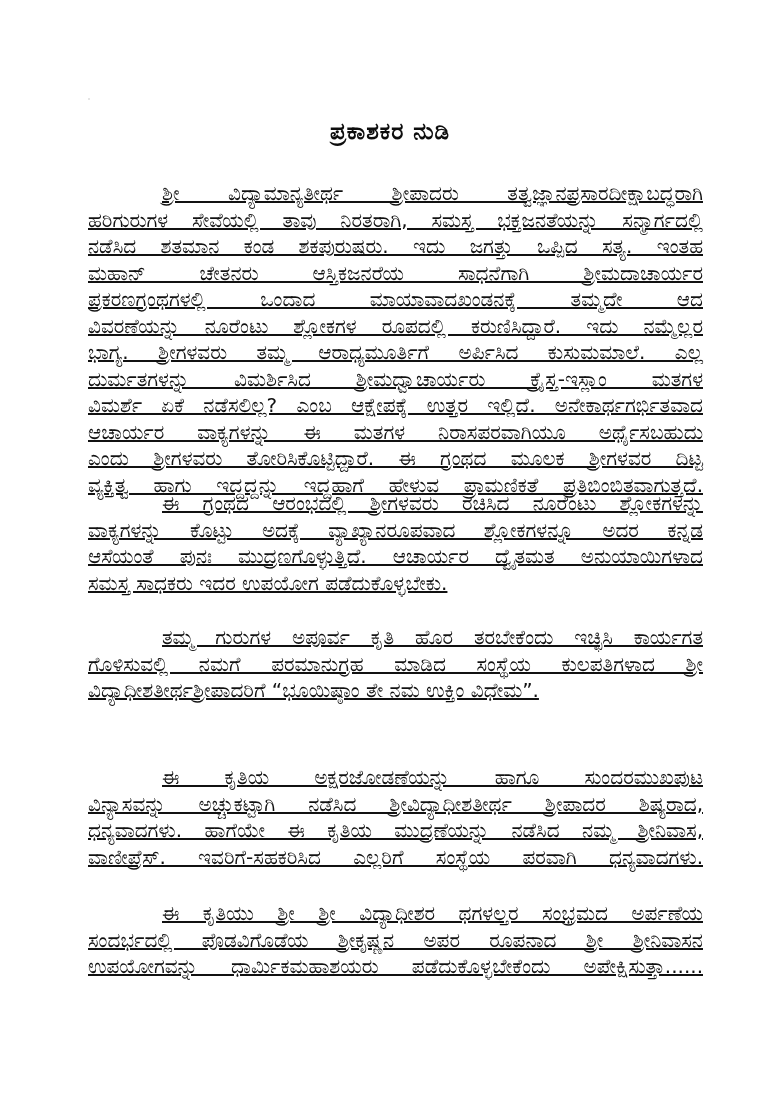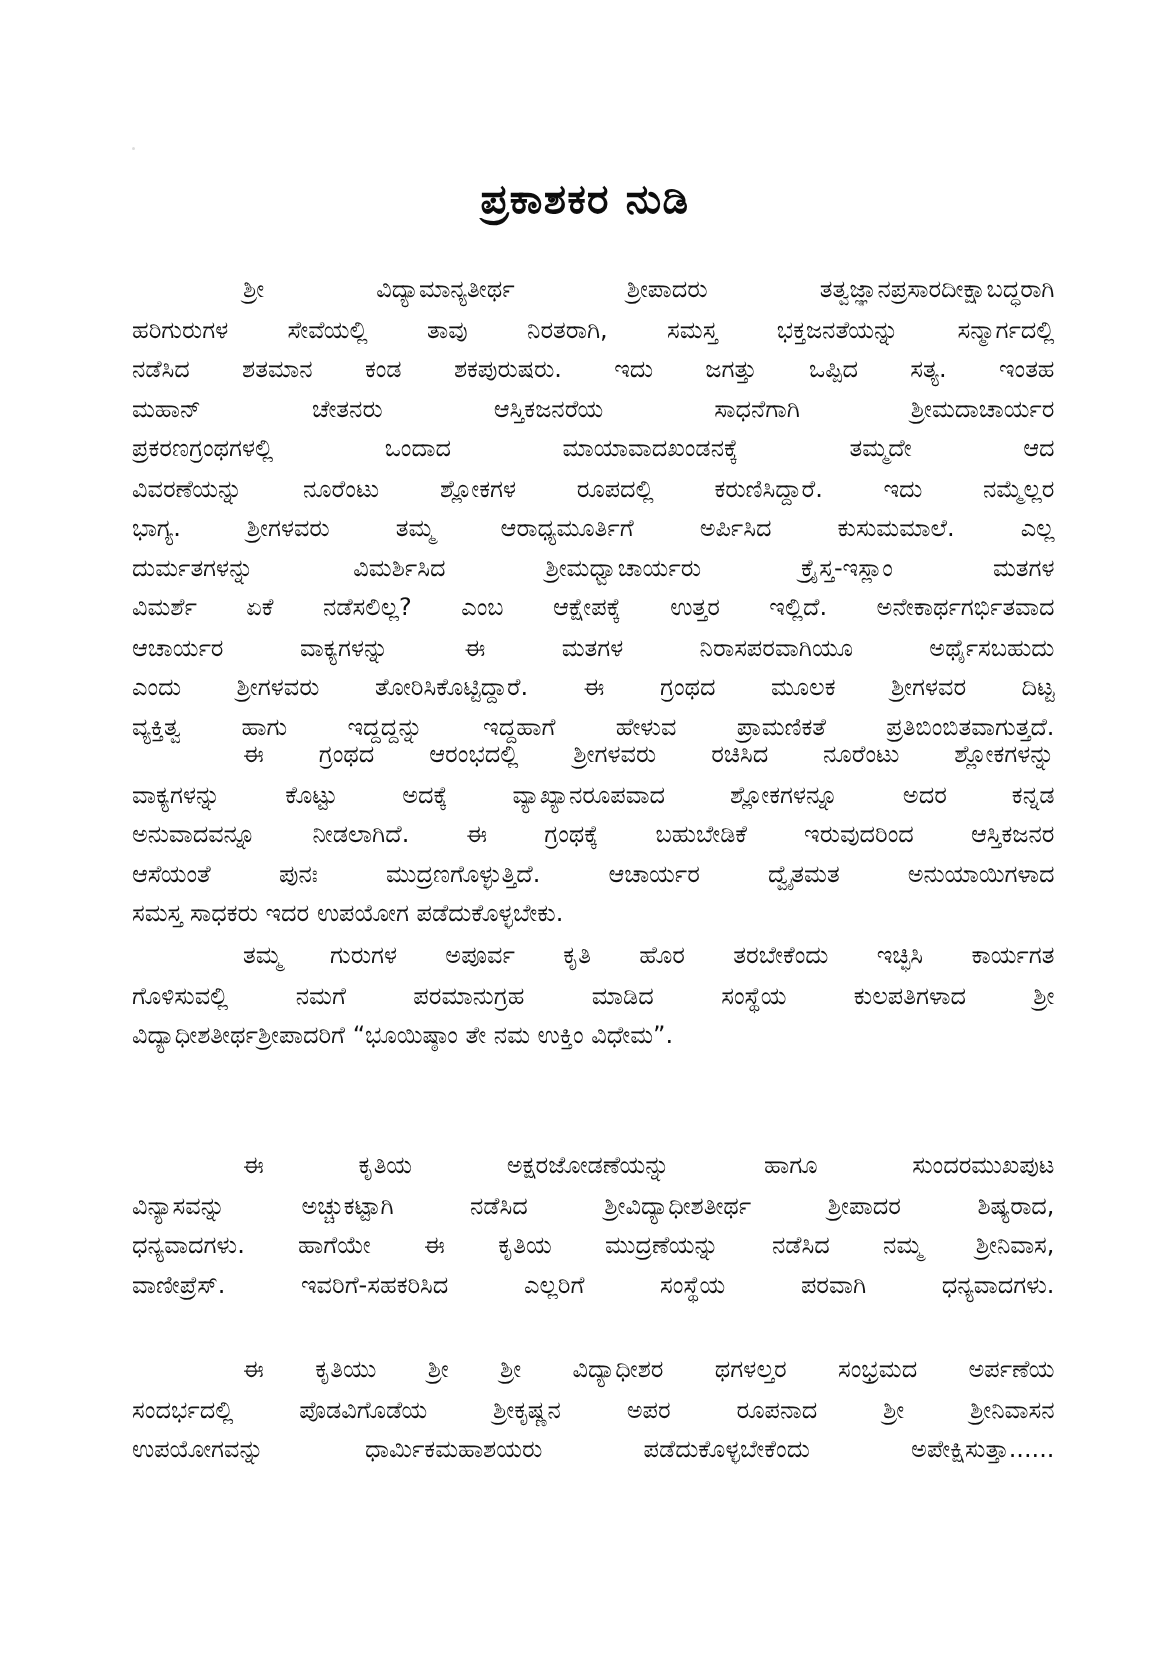--- a/index.html
+++ b/index.html
@@ -20,39 +20,40 @@
     left: 0; top: 0;
     width: 780px; height: 1108px;
     background: #ffffff;
   }
   .title {
     position: absolute;
     left: 0;
     width: 780px;
     top: 118px;
     text-align: center;
-    font-size: 27px;
+    font-size: 23px;
     font-weight: bold;
     letter-spacing: 1px;
     color: #0d0d0d;
   }
   .para {
     position: absolute;
     left: 88px;
     width: 615px;
   }
   .line {
     display: block;
     height: 26.5px;
     line-height: 26.5px;
-    font-size: 16px;
+    font-size: 20px;
     white-space: nowrap;
     text-align: justify;
     text-align-last: justify;
     overflow: visible;
+    text-decoration: underline;
   }
   .line.indent {
     padding-left: 74px;
   }
   .line.last {
     text-align-last: left;
   }
   .dot {
     position: absolute;
     left: 88px;
@@ -82,21 +83,20 @@
     <span class="line">ದುರ್ಮತಗಳನ್ನು ವಿಮರ್ಶಿಸಿದ ಶ್ರೀಮಧ್ವಾಚಾರ್ಯರು ಕ್ರೈಸ್ತ-ಇಸ್ಲಾಂ ಮತಗಳ</span>
     <span class="line">ವಿಮರ್ಶೆ ಏಕೆ ನಡೆಸಲಿಲ್ಲ? ಎಂಬ ಆಕ್ಷೇಪಕ್ಕೆ ಉತ್ತರ ಇಲ್ಲಿದೆ. ಅನೇಕಾರ್ಥಗರ್ಭಿತವಾದ</span>
     <span class="line">ಆಚಾರ್ಯರ ವಾಕ್ಯಗಳನ್ನು ಈ ಮತಗಳ ನಿರಾಸಪರವಾಗಿಯೂ ಅರ್ಥೈಸಬಹುದು</span>
     <span class="line">ಎಂದು ಶ್ರೀಗಳವರು ತೋರಿಸಿಕೊಟ್ಟಿದ್ದಾರೆ. ಈ ಗ್ರಂಥದ ಮೂಲಕ ಶ್ರೀಗಳವರ ದಿಟ್ಟ</span>
     <span class="line">ವ್ಯಕ್ತಿತ್ವ ಹಾಗು ಇದ್ದದ್ದನ್ನು ಇದ್ದಹಾಗೆ ಹೇಳುವ ಪ್ರಾಮಣಿಕತೆ ಪ್ರತಿಬಿಂಬಿತವಾಗುತ್ತದೆ.</span>
   </div>
 
   <div class="para" style="top:490px;">
     <span class="line indent">ಈ ಗ್ರಂಥದ ಆರಂಭದಲ್ಲಿ ಶ್ರೀಗಳವರು ರಚಿಸಿದ ನೂರೆಂಟು ಶ್ಲೋಕಗಳನ್ನು</span>
     <span class="line">ವಾಕ್ಯಗಳನ್ನು ಕೊಟ್ಟು ಅದಕ್ಕೆ ವ್ಯಾಖ್ಯಾನರೂಪವಾದ ಶ್ಲೋಕಗಳನ್ನೂ ಅದರ ಕನ್ನಡ</span>
-    <span class="line">ಅನುವಾದವನ್ನೂ ನೀಡಲಾಗಿದೆ. ಈ ಗ್ರಂಥಕ್ಕೆ ಬಹುಬೇಡಿಕೆ ಇರುವುದರಿಂದ ಆಸ್ತಿಕಜನರ</span>
     <span class="line">ಆಸೆಯಂತೆ ಪುನಃ ಮುದ್ರಣಗೊಳ್ಳುತ್ತಿದೆ. ಆಚಾರ್ಯರ ದ್ವೈತಮತ ಅನುಯಾಯಿಗಳಾದ</span>
     <span class="line last">ಸಮಸ್ತ ಸಾಧಕರು ಇದರ ಉಪಯೋಗ ಪಡೆದುಕೊಳ್ಳಬೇಕು.</span>
   </div>
 
   <div class="para" style="top:624px;">
     <span class="line indent">ತಮ್ಮ ಗುರುಗಳ ಅಪೂರ್ವ ಕೃತಿ ಹೊರ ತರಬೇಕೆಂದು ಇಚ್ಛಿಸಿ ಕಾರ್ಯಗತ</span>
     <span class="line">ಗೊಳಿಸುವಲ್ಲಿ ನಮಗೆ ಪರಮಾನುಗ್ರಹ ಮಾಡಿದ ಸಂಸ್ಥೆಯ ಕುಲಪತಿಗಳಾದ ಶ್ರೀ</span>
     <span class="line last">ವಿದ್ಯಾಧೀಶತೀರ್ಥಶ್ರೀಪಾದರಿಗೆ “ಭೂಯಿಷ್ಠಾಂ ತೇ ನಮ ಉಕ್ತಿಂ ವಿಧೇಮ”.</span>
   </div>
 

